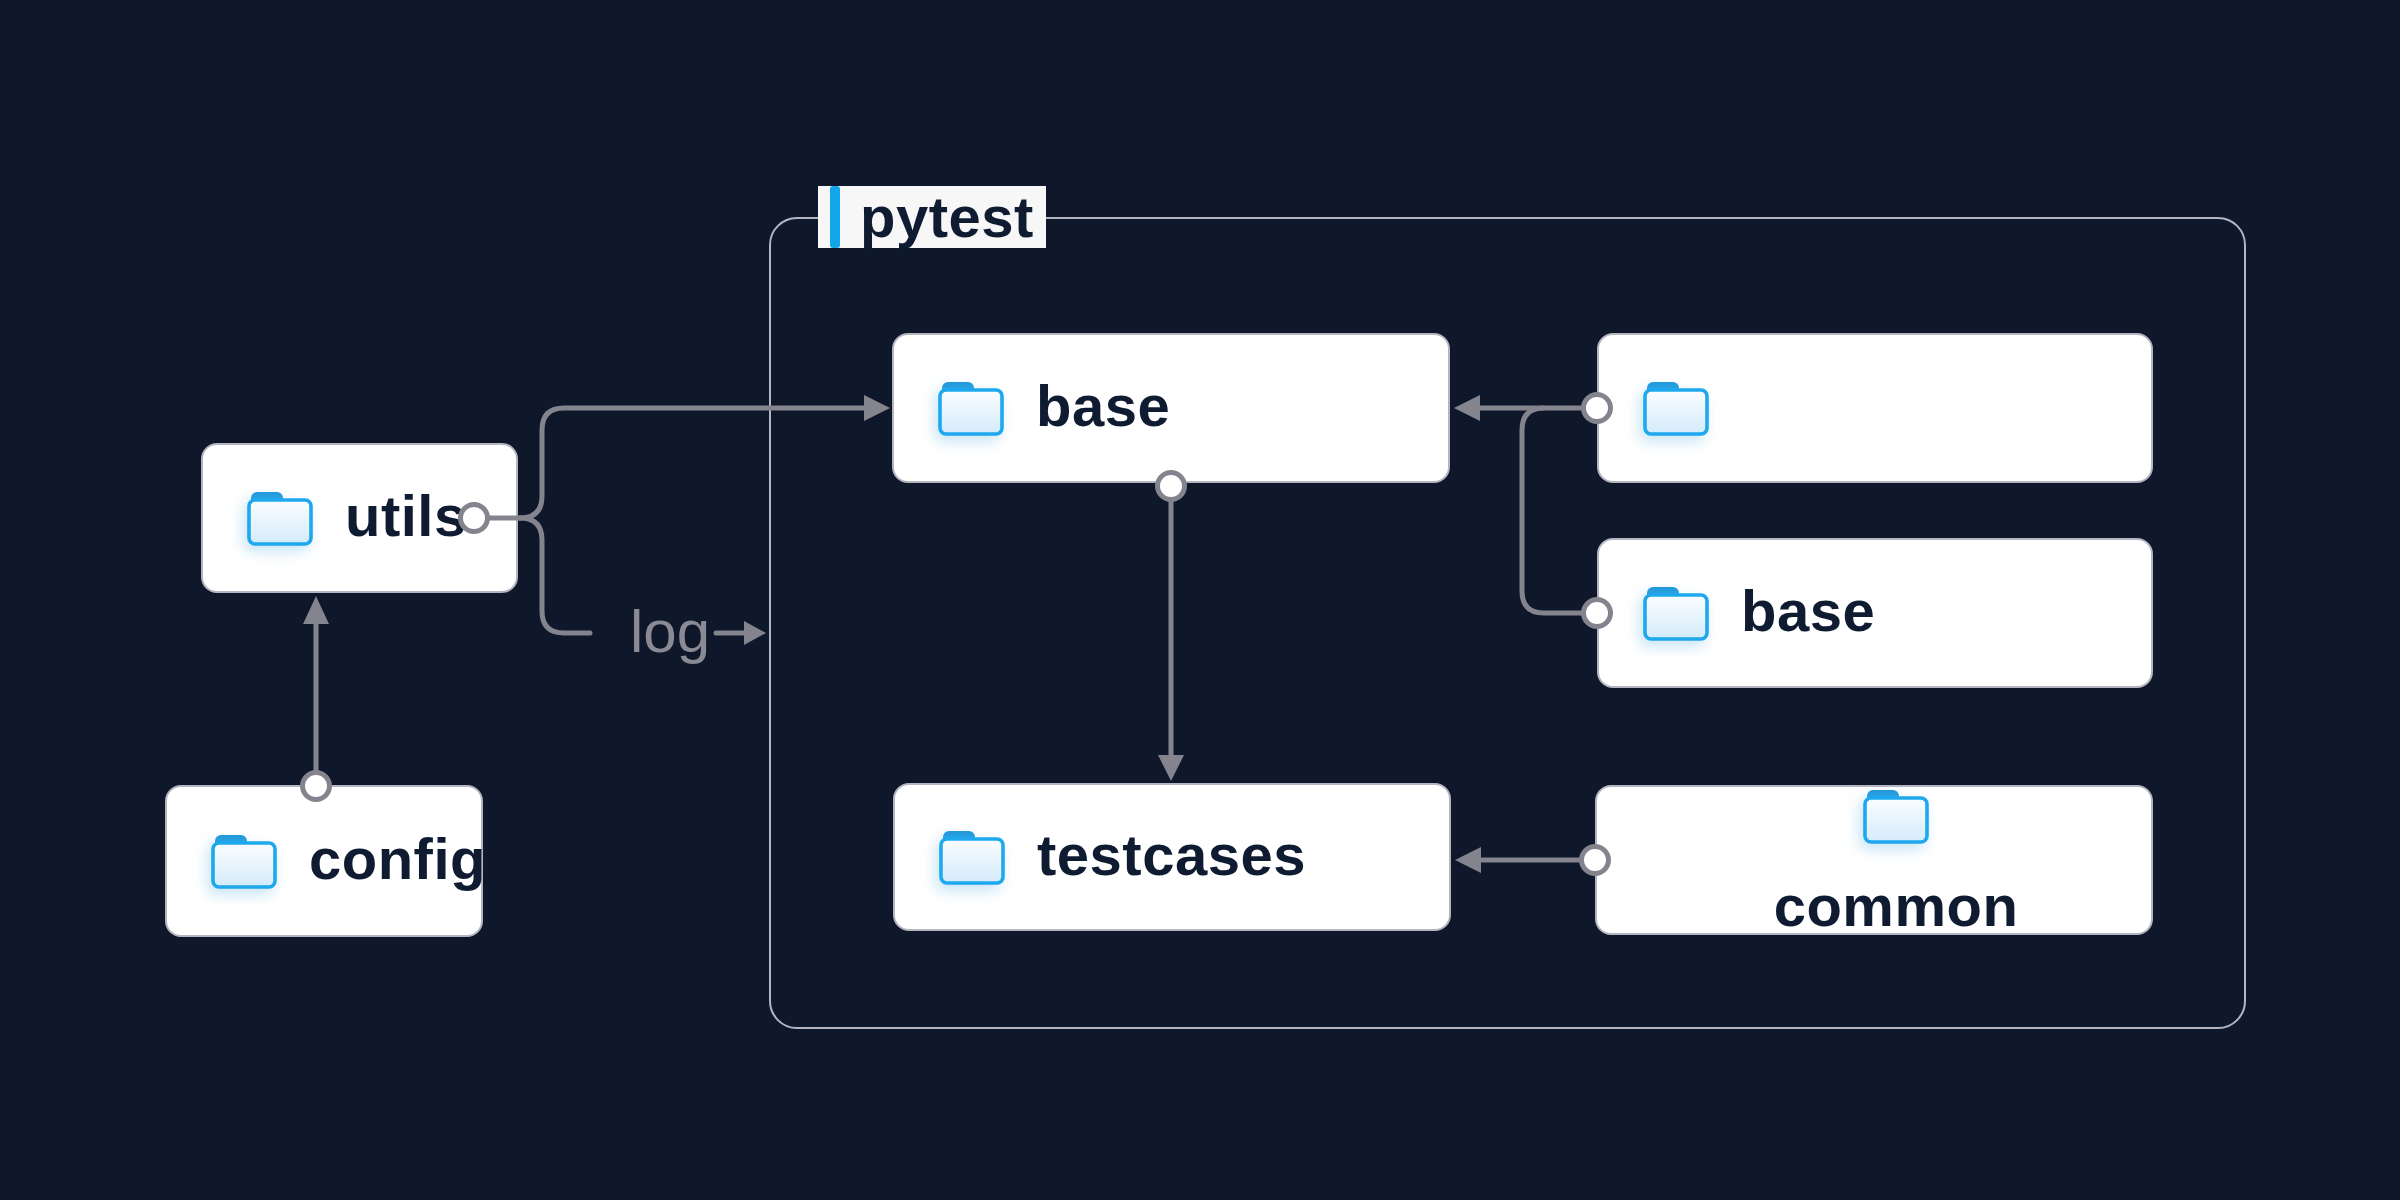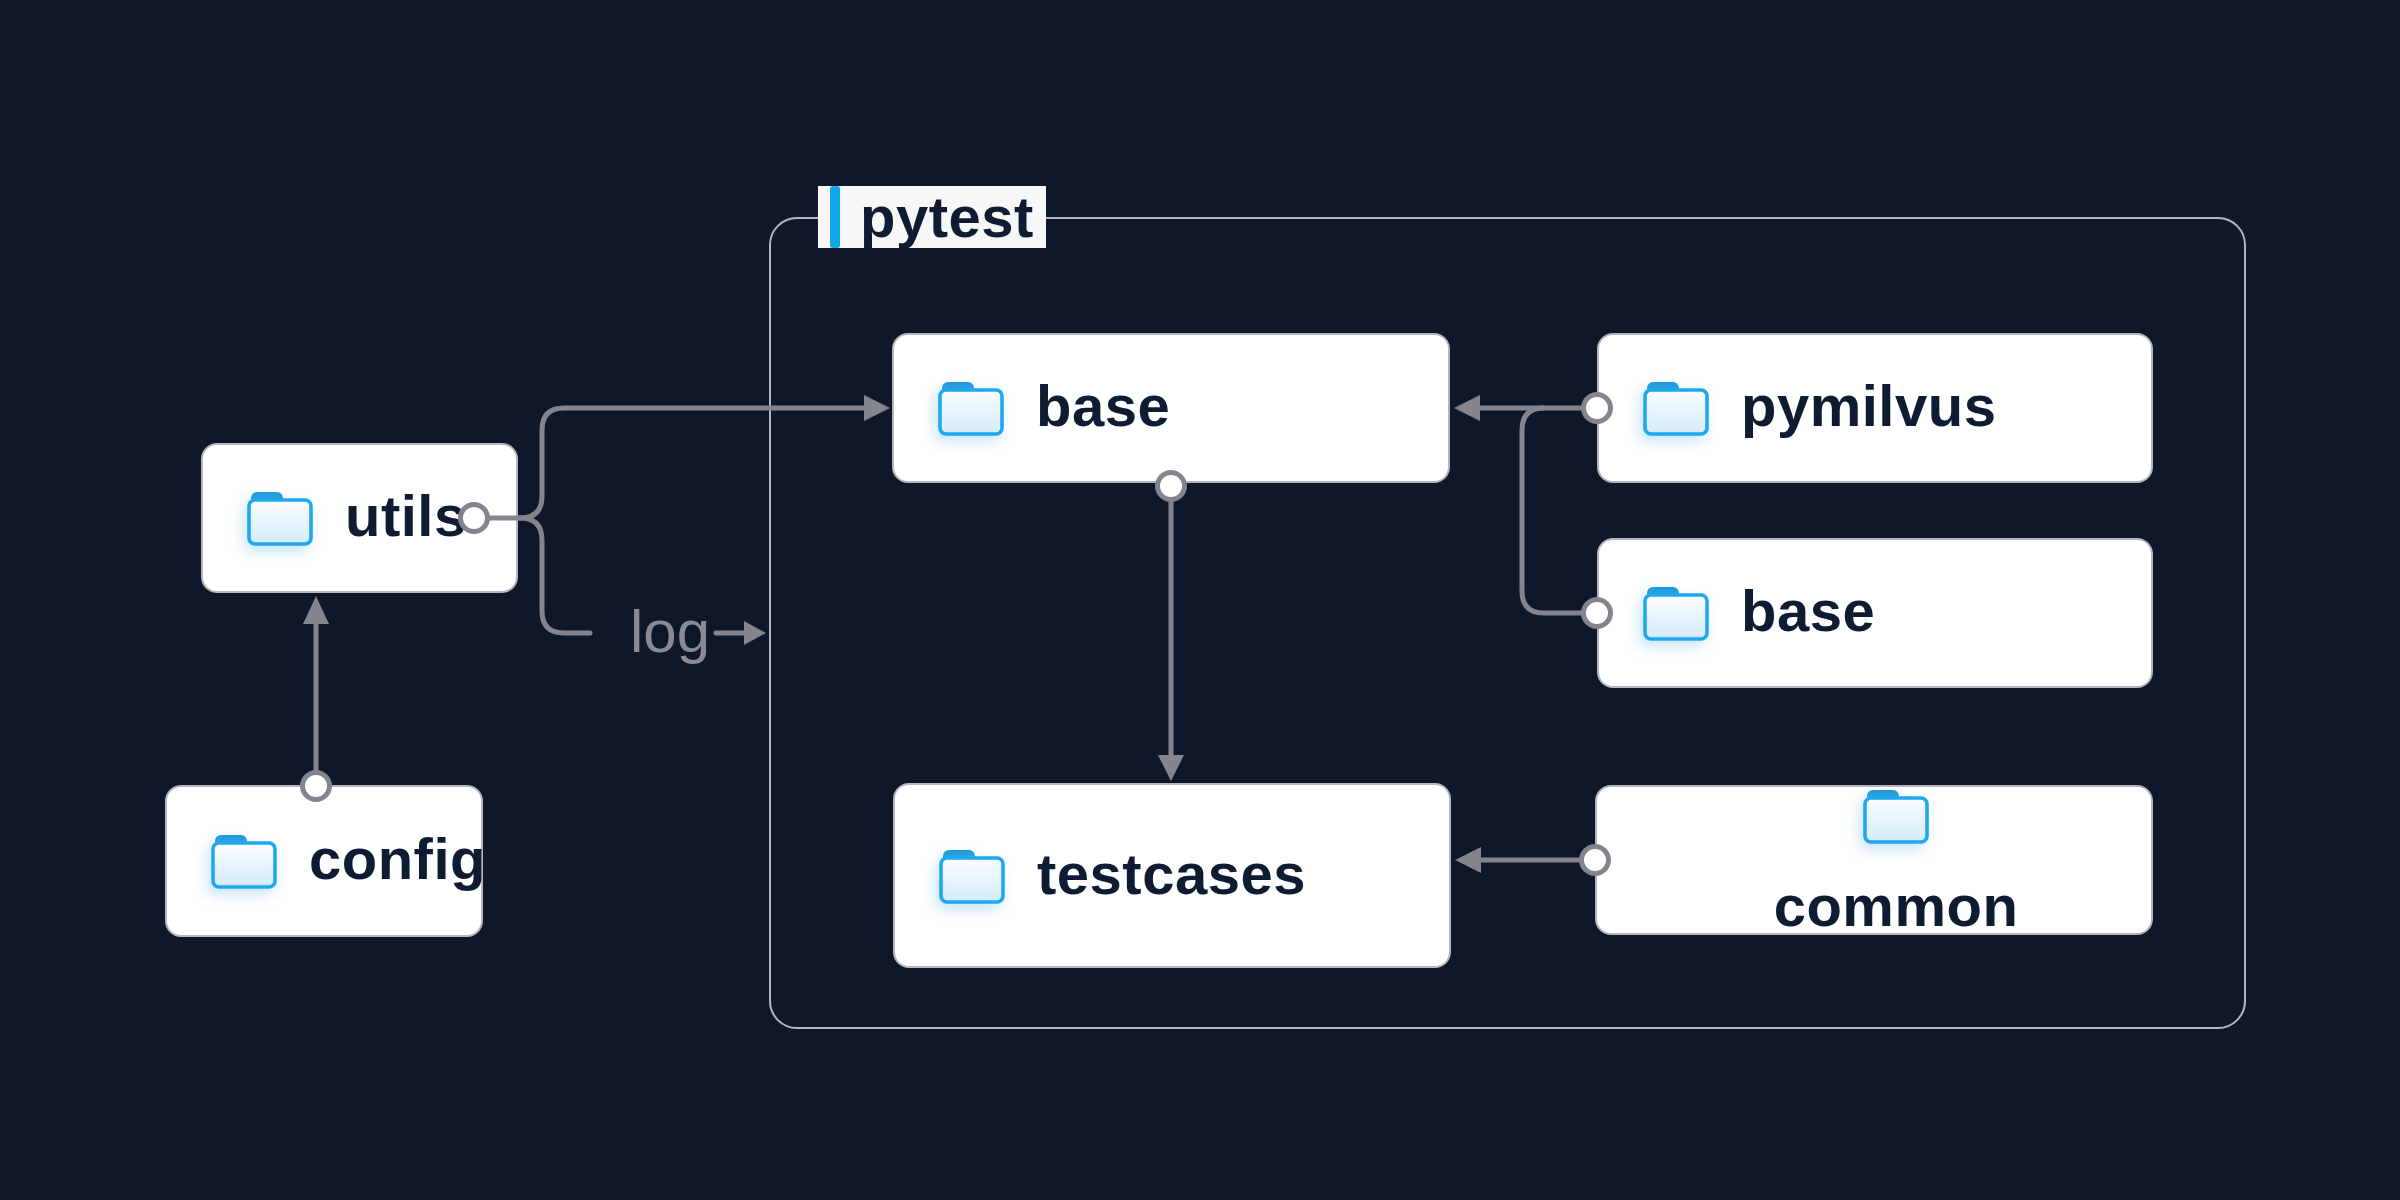--- a/index.html
+++ b/index.html
@@ -40,21 +40,21 @@
     box-sizing:border-box;z-index:2;padding-left:44px;gap:32px;
   }
   .node-label{
     font-size:58px;font-weight:700;color:#0e1b31;
     letter-spacing:0.5px;white-space:nowrap;line-height:1;
     padding-bottom:4px;
   }
   .node-utils    {left:157px; top:443px; width:317px; height:150px;margin-left:44px;}
   .node-config   {left:165px; top:785px; width:318px; height:152px;}
   .node-base     {left:892px; top:333px; width:558px; height:150px;}
-  .node-testcases{left:893px; top:783px; width:558px; height:185px;}
+  .node-testcases{left:893px; top:783px; width:558px; height:148px;}
   .node-pymilvus {left:1597px;top:333px; width:556px; height:150px;}
   .node-check    {left:1597px;top:538px; width:556px; height:150px;}
   .node-common   {left:1595px;top:785px; width:558px; height:150px;flex-direction:column;}
 
   .folder-icon{flex:0 0 auto;filter:drop-shadow(-4px 6px 7px rgba(40,150,215,0.25));}
 
   
   .log-label{
     position:absolute;left:630px;top:601px;z-index:3;
     font-size:60px;font-weight:400;color:#8a8a95;line-height:62px;
@@ -160,21 +160,20 @@
       <rect x="2" y="11" width="62" height="44" rx="6" fill="url(#gBody)" stroke="#1ea9ee" stroke-width="3.6"></rect>
     </svg>
     <span class="node-label">testcases</span>
   </div>
 
   <div class="node node-pymilvus">
     <svg class="folder-icon" width="66" height="58" viewBox="0 0 66 58">
       <rect x="4" y="3" width="32" height="22" rx="6" fill="url(#gTab)"></rect>
       <rect x="2" y="11" width="62" height="44" rx="6" fill="url(#gBody)" stroke="#1ea9ee" stroke-width="3.6"></rect>
     </svg>
-    <span class="node-label">pymilvus</span>
   </div>
 
   <div class="node node-check">
     <svg class="folder-icon" width="66" height="58" viewBox="0 0 66 58">
       <rect x="4" y="3" width="32" height="22" rx="6" fill="url(#gTab)"></rect>
       <rect x="2" y="11" width="62" height="44" rx="6" fill="url(#gBody)" stroke="#1ea9ee" stroke-width="3.6"></rect>
     </svg>
     <span class="node-label">base</span>
   </div>
 

